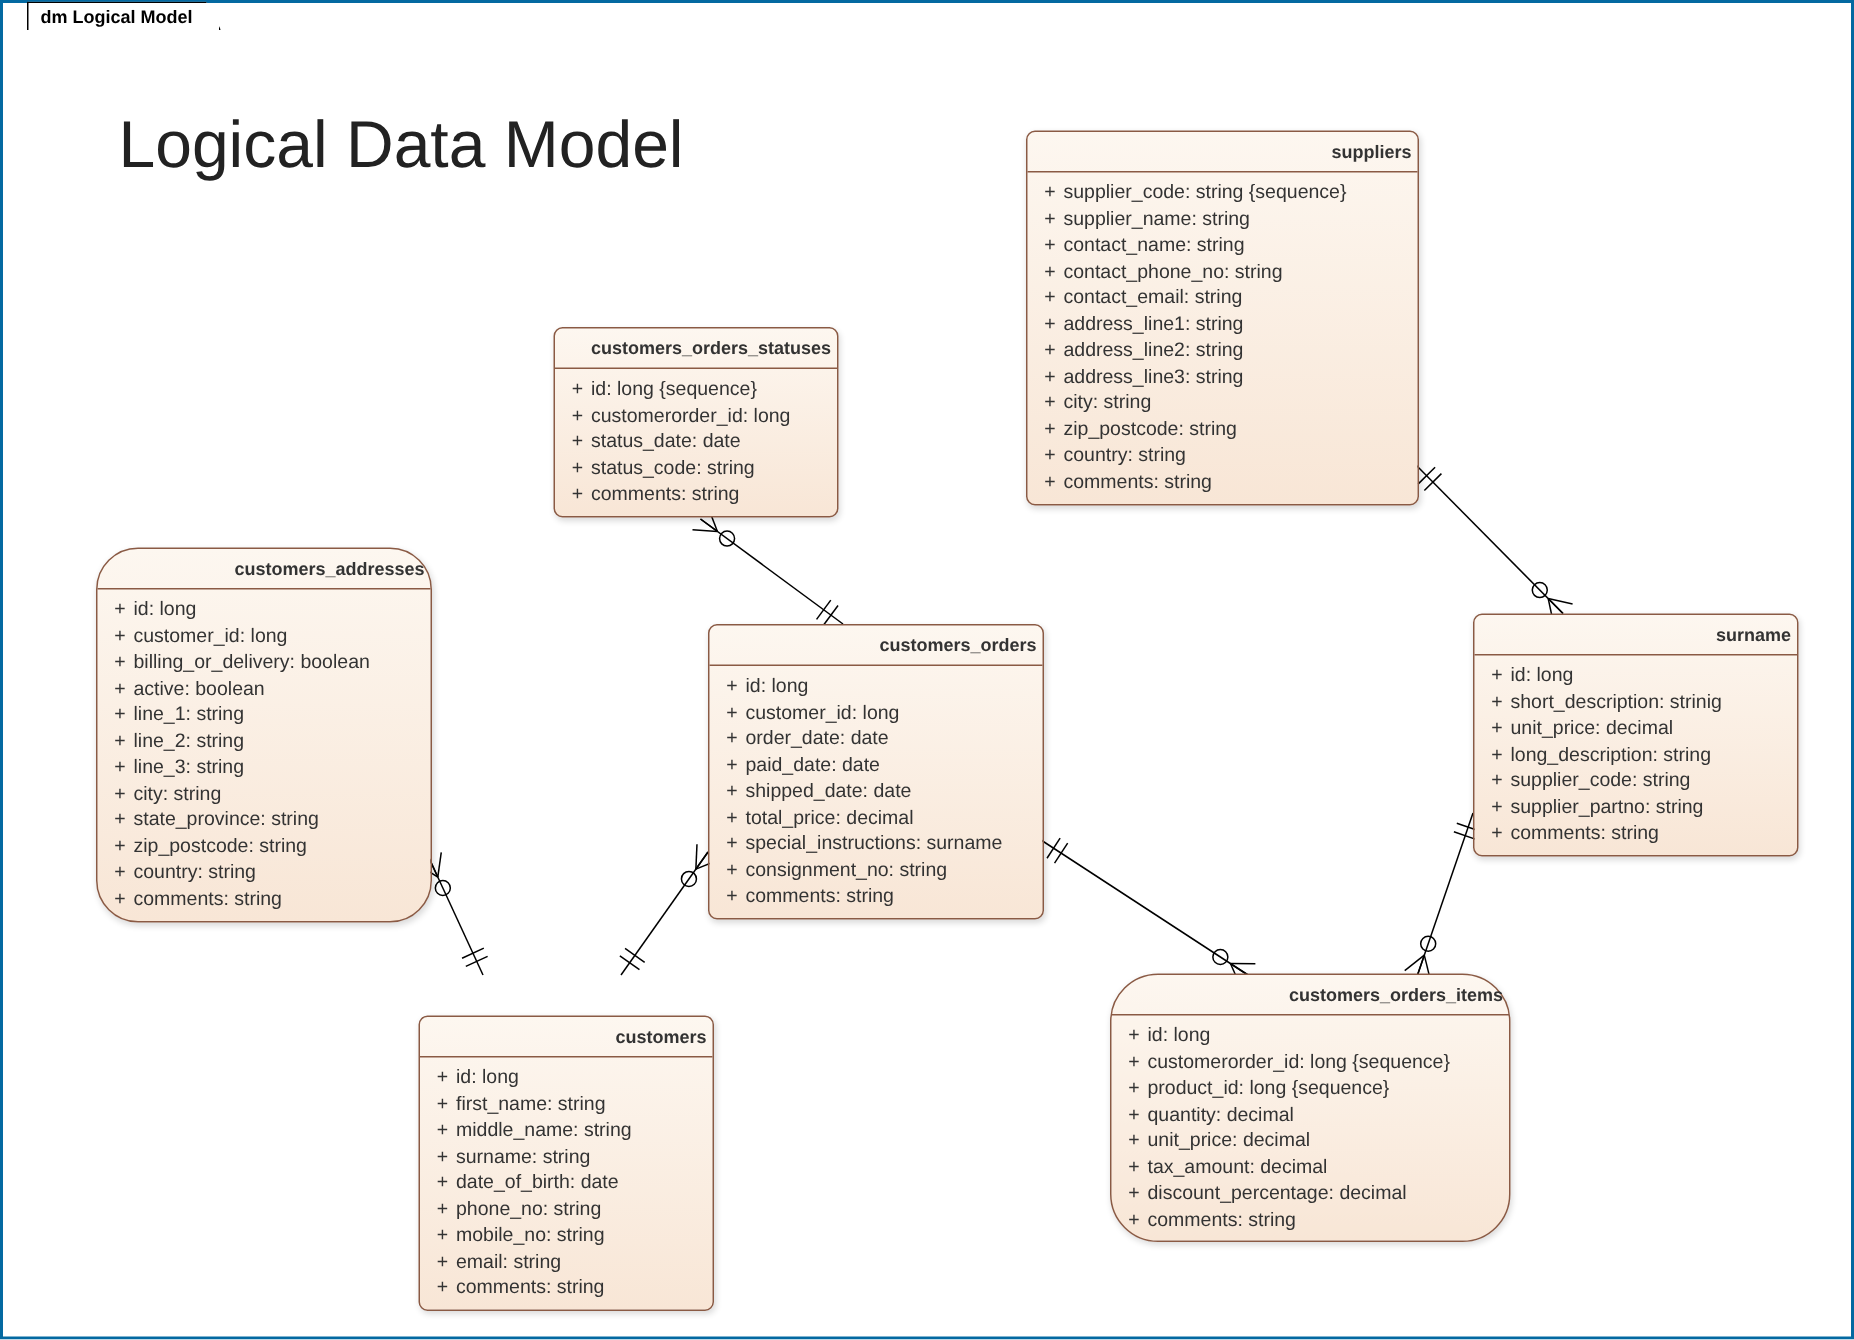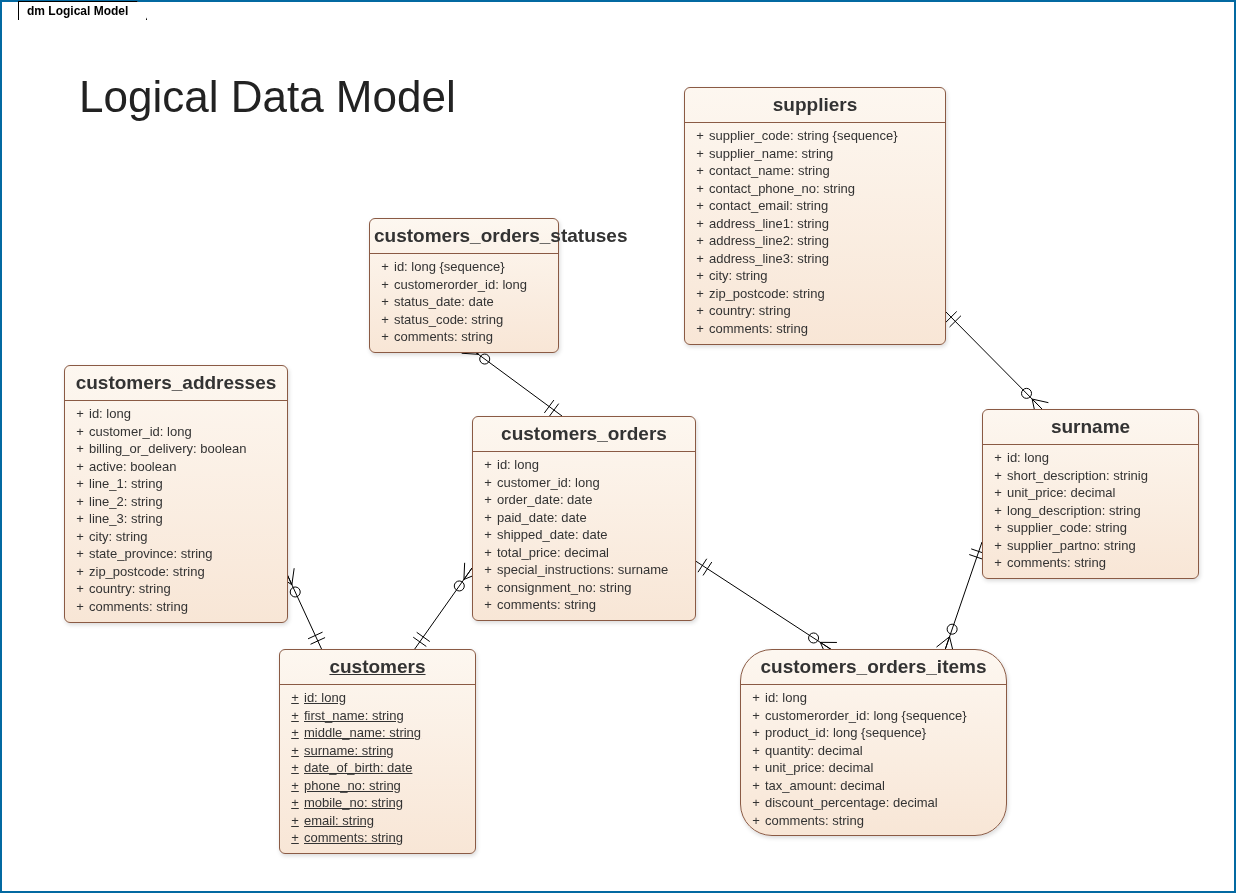--- a/index.html
+++ b/index.html
@@ -8,21 +8,21 @@
     position: absolute; top: -1px; left: 16px; background: #fff; border: 1px solid #000;
     border-bottom: none; padding: 2px 10px 2px 8px; font-size: 12px; font-weight: bold;
     clip-path: polygon(0 0, calc(100% - 10px) 0, 100% 100%, 0 100%);
     padding-right: 18px;
   }
   .title { position: absolute; left: 54px; top: 70px; font-size: 44px; font-weight: 400; color: #222; margin-left: 23px; }
   .entity {
     position: absolute; border: 1px solid #8a5a44; border-radius: 6px; background: linear-gradient(180deg, #fdf7f0 0%, #f8e6d6 100%);
     box-shadow: 1px 2px 4px rgba(0,0,0,0.15); font-size: 13px; color: #333;
   }
-  .entity-header { text-align: center; font-weight: bold; padding: 6px 4px; border-bottom: 1px solid #8a5a44; font-size: 19px; }
+  .entity-header { text-align: right; font-weight: bold; padding: 6px 4px; border-bottom: 1px solid #8a5a44; font-size: 12px; }
   .attr-list { padding: 4px 6px 6px 6px; }
   .attr-row { display: flex; align-items: baseline; line-height: 1.35; }
   .vis { width: 18px; flex: 0 0 18px; text-align: center; font-size: 13px; }
   .attr { flex: 1 1 auto; }
   svg.connectors { position: absolute; left:0; top:0; width: 1236px; height: 893px; pointer-events: none; }
 </style>
 </head>
 <body>
 
 <div class="frame">
@@ -90,21 +90,21 @@
         <line x1="958.9416294843547" y1="313.74292524893383" x2="947.5706374914657" y2="324.99905873684406"></line>
       </g>
       <g stroke="#000" stroke-width="1" fill="none">
         <line x1="1030.1508831980784" y1="397.05038200622215" x2="1040" y2="407"></line>
         <line x1="1030.1508831980784" y1="397.05038200622215" x2="1033.603817004" y2="413.33157508694956"></line>
         <line x1="1030.1508831980784" y1="397.05038200622215" x2="1046.396182996" y2="400.66842491305044"></line>
         <circle cx="1024.5228164541234" cy="391.3648860097777" r="5"></circle>
       </g>
     </svg>
   <div id="entities-host">
-      <div class="entity" style="left: 62px; top: 363px; width: 222px;">
+      <div class="entity" style="left: 62px; top: 363px; width: 222px; border-radius: 28px;">
         <div class="entity-header">customers_addresses</div>
         <div class="attr-list">
           <div class="attr-row">
             <span class="vis">+</span>
             <span class="attr">id: long</span>
           </div>
           <div class="attr-row">
             <span class="vis">+</span>
             <span class="attr">customer_id: long</span>
           </div>
@@ -295,21 +295,21 @@
           <div class="attr-row">
             <span class="vis">+</span>
             <span class="attr">supplier_partno: string</span>
           </div>
           <div class="attr-row">
             <span class="vis">+</span>
             <span class="attr">comments: string</span>
           </div>
         </div>
       </div>
-      <div class="entity" style="left: 277px; top: 647px; width: 195px; text-decoration: underline;">
+      <div class="entity" style="left: 277px; top: 675px; width: 195px;">
         <div class="entity-header">customers</div>
         <div class="attr-list">
           <div class="attr-row">
             <span class="vis">+</span>
             <span class="attr">id: long</span>
           </div>
           <div class="attr-row">
             <span class="vis">+</span>
             <span class="attr">first_name: string</span>
           </div>

